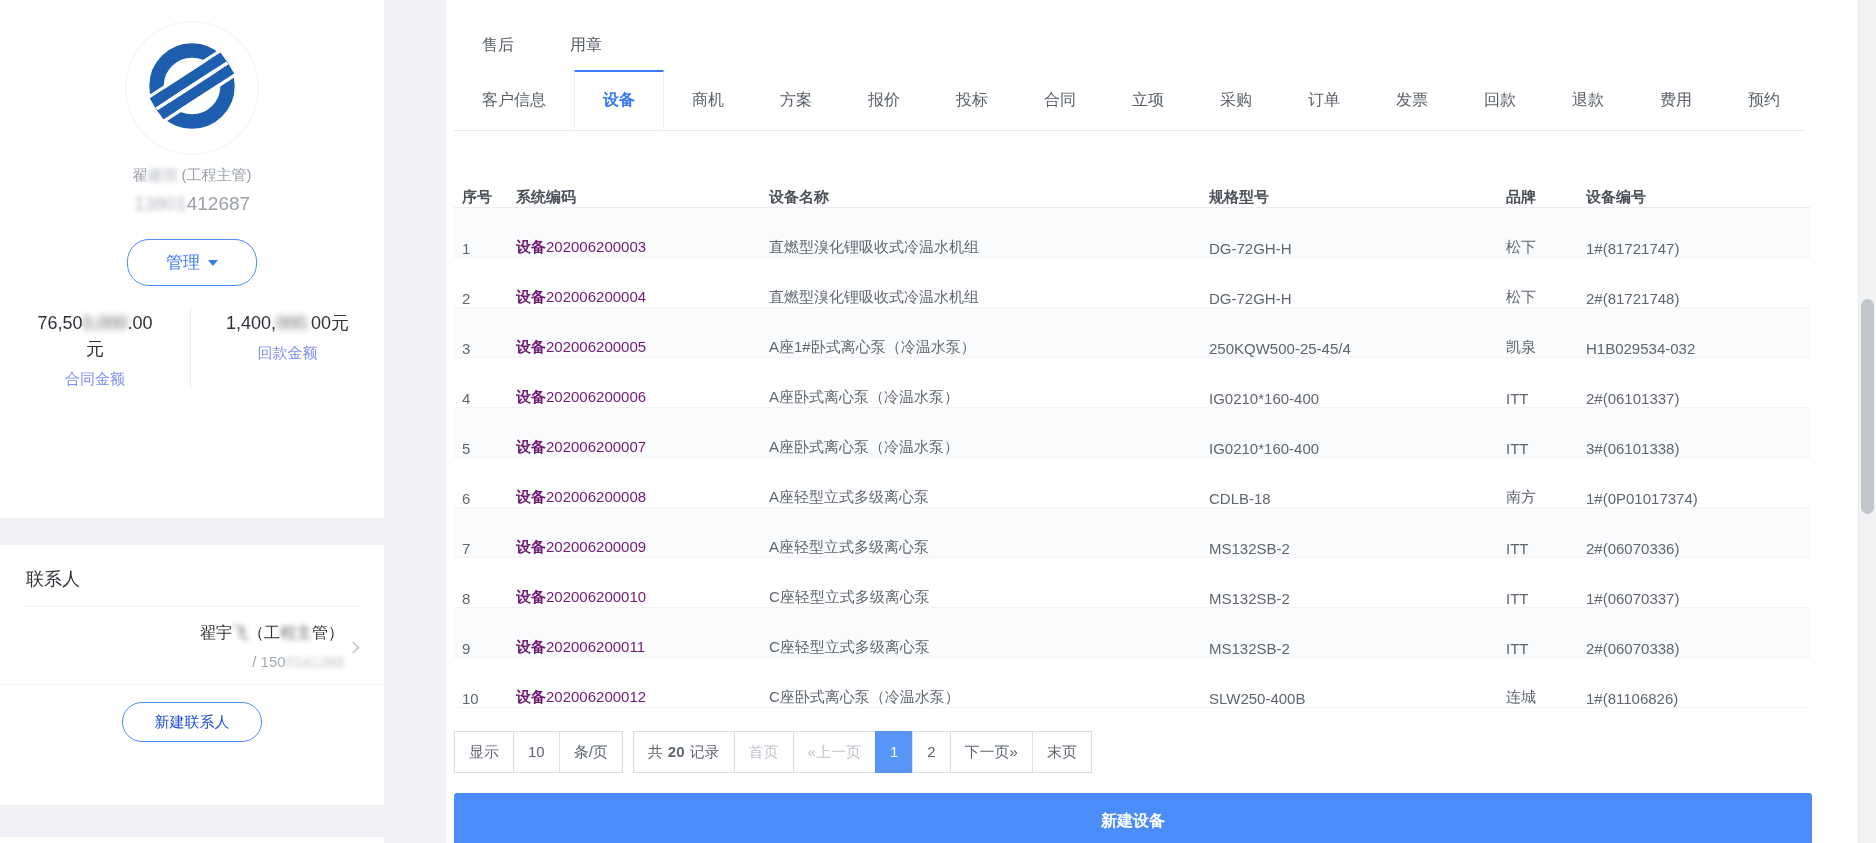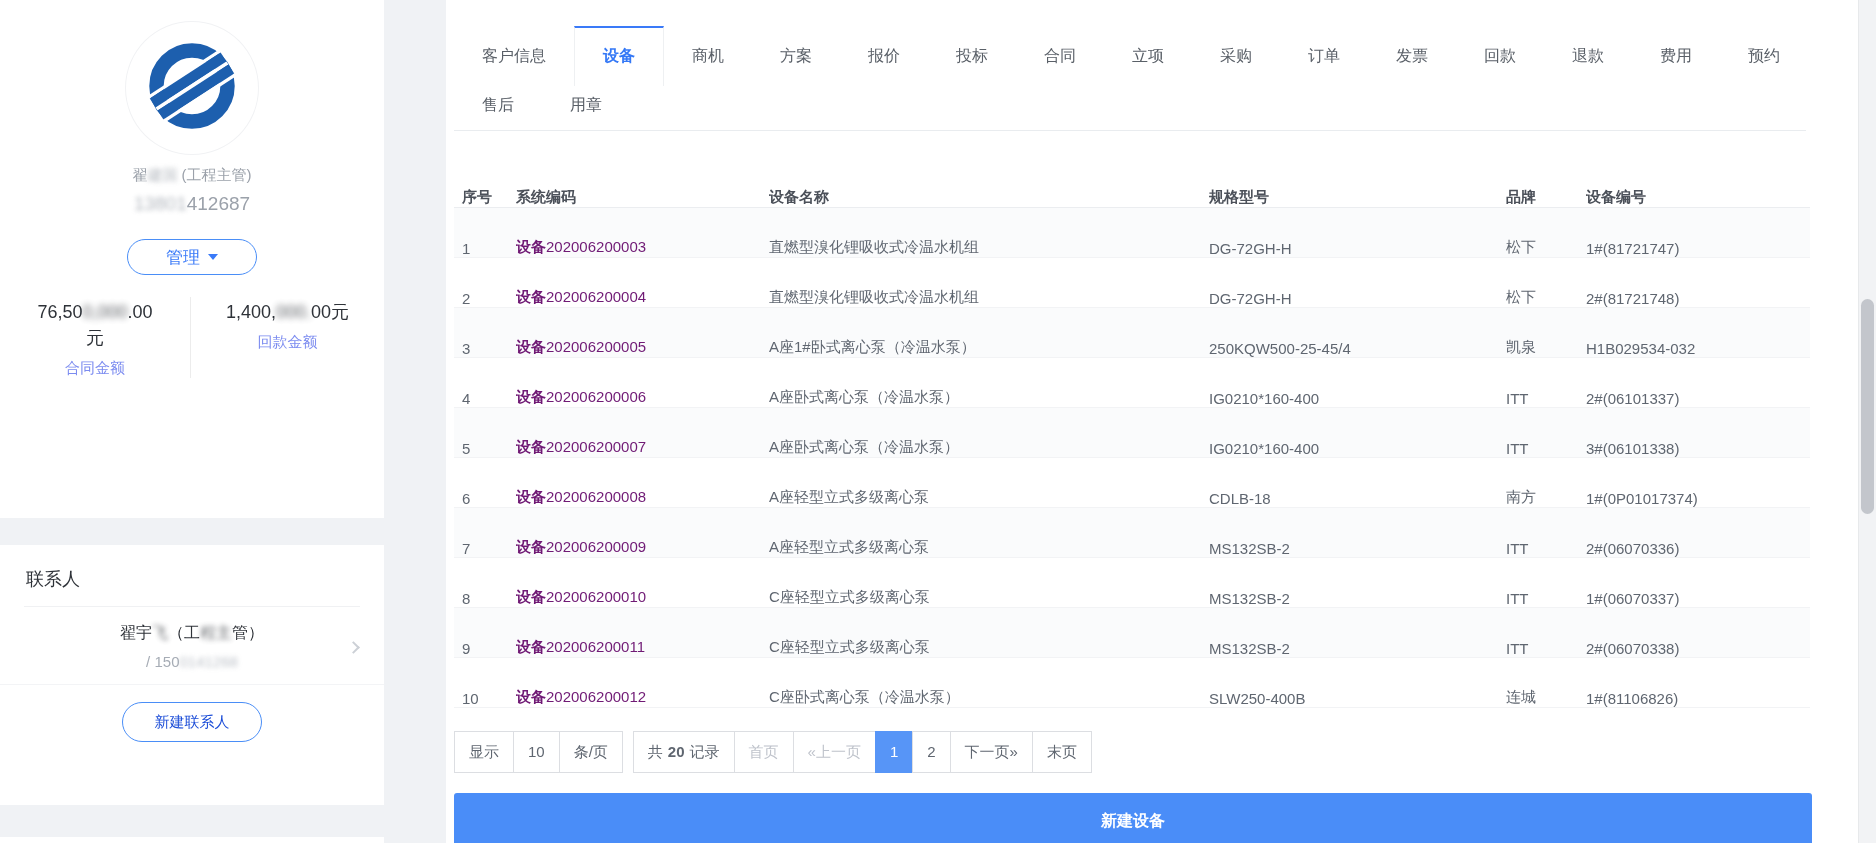--- a/index.html
+++ b/index.html
@@ -14,33 +14,33 @@
   .blur  { filter: blur(3px); opacity:.8; display:inline-block; }
   .blur2 { filter: blur(2.5px); opacity:.75; display:inline-block; }
 
   
   .side1 { position:absolute; left:0; top:0; width:384px; height:518px; background:#fff; text-align:center; }
   .logo-wrap { width:132px; height:132px; margin:22px auto 0; border-radius:50%; background:#fff;
                box-shadow:0 0 0 1px #f1f2f4; display:flex; align-items:center; justify-content:center; }
   .company { margin:12px 24px 0; font-size:20px; line-height:31px; color:#272c34; }
   .owner   { margin-top:12px; font-size:15px; color:#9ba1aa; }
   .owner-phone { margin-top:8px; font-size:19px; color:#9ba1aa; }
-  .manage-btn { margin:24px auto 0; width:130px; height:36px; border:1px solid #4a8ef7; border-radius:22px;
+  .manage-btn { margin:24px auto 0; width:130px; height:47px; border:1px solid #4a8ef7; border-radius:22px;
                 background:#fff; color:#3a7af8; font-size:17px; display:flex; align-items:center; justify-content:center; gap:8px; cursor:pointer; }
   .caret-down { width:0; height:0; border-left:5px solid transparent; border-right:5px solid transparent; border-top:6px solid #3a7af8; }
   .stats { display:flex; margin-top:22px; text-align:center; }
   .stat-left  { width:190px; padding-top:2px; }
   .stat-right { flex:1; border-left:1px solid #ececec; padding-top:2px; }
   .stat-value { font-size:18px; color:#2e3238; line-height:26px; }
   .stat-label { margin-top:8px; font-size:15px; color:#7c8cf0; cursor:pointer; }
 
   .side2 { position:absolute; left:0; top:545px; width:384px; height:260px; background:#fff; }
   .contacts-title { padding:22px 0 0 26px; font-size:18px; color:#2e3238; }
   .contacts-divider { margin:15px auto 0; width:336px; border-bottom:1px solid #f0f1f3; }
-  .contact-item { position:relative; padding:16px 40px 14px 40px; border-bottom:1px solid #f3f4f6; cursor:pointer; text-align:center; }
+  .contact-item { position:relative; padding:16px 40px 14px 40px; border-bottom:1px solid #f3f4f6; cursor:pointer; text-align:right; }
   .contact-name { font-size:16px; color:#2e3238; }
   .contact-phone { margin-top:9px; font-size:15px; color:#a6acb5; }
   .chevron-right { position:absolute; right:26px; top:36px; width:9px; height:9px;
                    border-right:2px solid #ccd0d6; border-bottom:2px solid #ccd0d6; transform:rotate(-45deg); }
   .new-contact-btn { margin:17px auto 0; width:140px; height:40px; border:1px solid #4a8ef7; border-radius:20px;
                      background:#fff; color:#1d4ed8; font-size:15px; display:flex; align-items:center; justify-content:center; cursor:pointer; }
   .side3 { position:absolute; left:0; top:837px; width:384px; height:6px; background:#fff; }
 
   
   .main { position:absolute; left:446px; top:0; width:1412px; height:843px; background:#fff; }
@@ -146,41 +146,41 @@
   </div>
   <div class="new-contact-btn">
     <span>新建联系人</span>
   </div>
 </div>
 
 <div class="side3"></div>
 
 <div class="main">
   <div class="tabs-wrap">
+    <div class="tabs-row tabs-row2" id="tabs-row2">
+        <div class="tab">售后</div>
+        <div class="tab">用章</div>
+      </div>
     <div class="tabs-row tabs-row1" id="tabs-row1">
         <div class="tab">客户信息</div>
         <div class="tab active">设备</div>
         <div class="tab">商机</div>
         <div class="tab">方案</div>
         <div class="tab">报价</div>
         <div class="tab">投标</div>
         <div class="tab">合同</div>
         <div class="tab">立项</div>
         <div class="tab">采购</div>
         <div class="tab">订单</div>
         <div class="tab">发票</div>
         <div class="tab">回款</div>
         <div class="tab">退款</div>
         <div class="tab">费用</div>
         <div class="tab">预约</div>
       </div>
-    <div class="tabs-row tabs-row2" id="tabs-row2">
-        <div class="tab">售后</div>
-        <div class="tab">用章</div>
-      </div>
   </div>
 
   <div class="tbl" id="device-table">
       <div class="tr head">
         <div class="td c0">序号</div>
         <div class="td c1">系统编码</div>
         <div class="td c2">设备名称</div>
         <div class="td c3">规格型号</div>
         <div class="td c4">品牌</div>
         <div class="td c5">设备编号</div>

